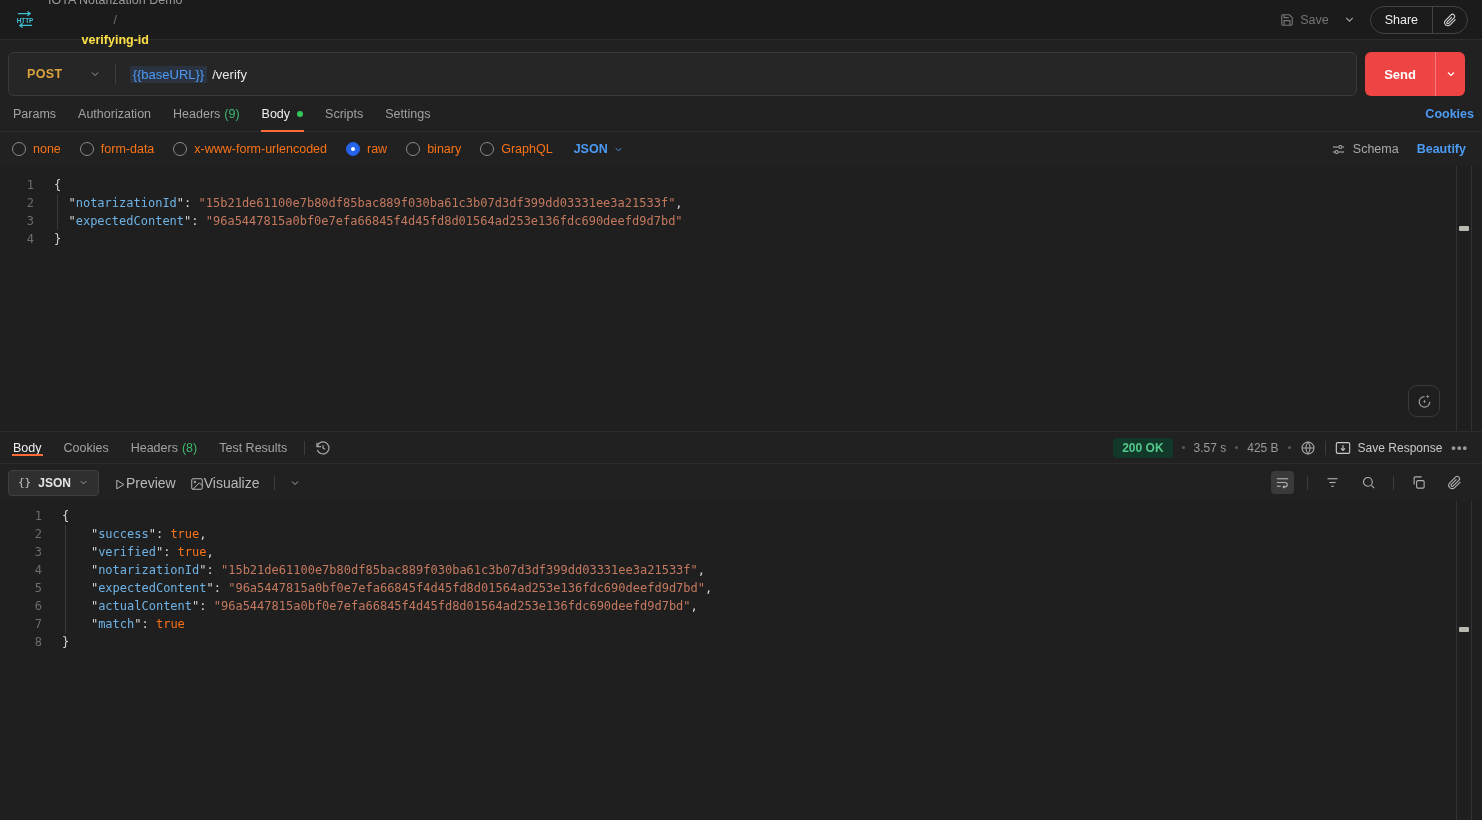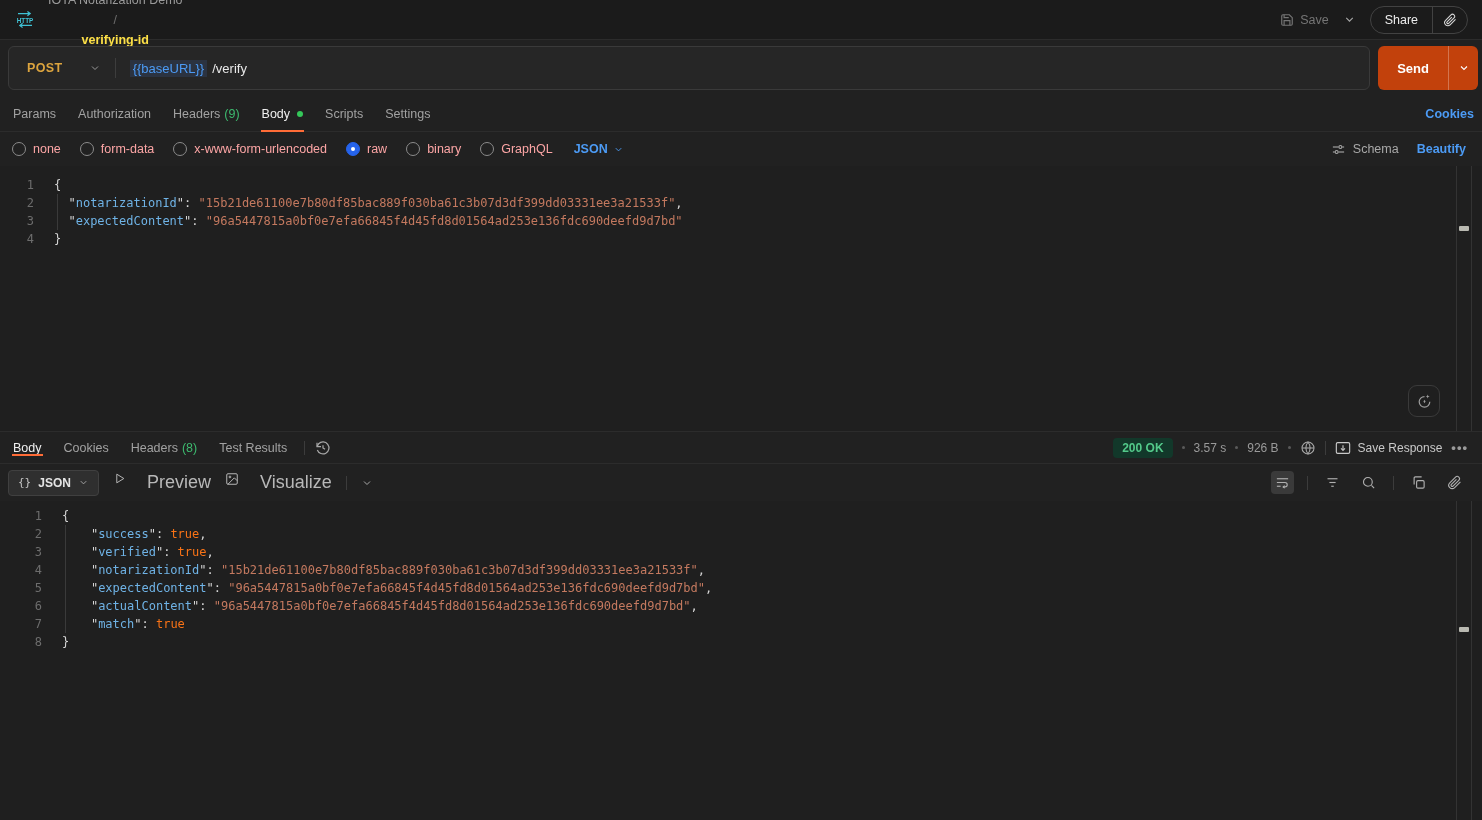--- a/index.html
+++ b/index.html
@@ -17,49 +17,49 @@
   .crumb .name { color:#fde047; font-weight:700; }
   .tb-right { display:flex; align-items:center; gap:14px; }
   .save-btn { display:flex; align-items:center; gap:6px; color:#757575; font-size:12.5px; cursor:default; }
   .icon-btn { display:flex; align-items:center; justify-content:center; color:#a8a8a8; cursor:pointer; }
   .share-group { display:flex; align-items:stretch; border:1px solid #424242; border-radius:14px; overflow:hidden; }
   .share-group .share { padding:6px 14px; font-size:12.5px; font-weight:500; color:#ececec; cursor:pointer; }
   .share-group .gdiv { width:1px; background:#424242; }
   .share-group .linkb { padding:6px 10px; display:flex; align-items:center; color:#d6d6d6; cursor:pointer; }
 
   
-  .url-row { flex:0 0 56px; display:flex; align-items:center; padding:0 4px 0 8px; gap:8px; }
+  .url-row { flex:0 0 56px; display:flex; align-items:flex-end; padding:0 17px 0 8px; gap:8px; }
   .url-box { flex:1; height:44px; display:flex; align-items:center; background:#262626;
              border:1px solid #3a3a3a; border-radius:6px; }
   .method { display:flex; align-items:center; gap:26px; padding:0 14px 0 18px; cursor:pointer; }
   .method .m { color:#dca43e; font-weight:700; font-size:12.5px; letter-spacing:.4px; }
   .url-div { width:1px; height:20px; background:#3d3d3d; }
   .url-text { margin-left:14px; font-size:13px; display:flex; align-items:center; }
   .url-text .chip { color:#4c9bf5; background:rgba(76,141,245,.13); border-radius:0; padding:1px 3px; }
   .url-text .path { color:#e8e8e8; margin-left:5px; }
-  .send { height:44px; display:flex; align-items:stretch; background:#c2410c; border-radius:6px; overflow:hidden; cursor:pointer; }
+  .send { height:44px; display:flex; align-items:stretch; background:#ef4444; border-radius:6px; overflow:hidden; cursor:pointer; }
   .send .main { display:flex; align-items:center; padding:0 19px; color:#fff; font-weight:700; font-size:13px; }
   .send .arrow { width:30px; border-left:1px solid rgba(255,255,255,.28); display:flex; align-items:center; justify-content:center; color:#fff; }
 
   
   .tabs-row { flex:0 0 36px; display:flex; align-items:stretch; padding:0 8px 0 2px;
               border-bottom:1px solid #2c2c2c; justify-content:space-between; }
   .tabs { display:flex; align-items:stretch; }
   .tab { position:relative; display:flex; align-items:center; padding:0 10px; margin:0 1px;
          color:#a2a2a2; font-size:12.5px; cursor:pointer; white-space:nowrap; }
   .tab.active { color:#f0f0f0; }
   .tab.active::after { content:''; position:absolute; left:9px; right:9px; bottom:-1px; height:2px; background:#ff6c37; }
   .tab .count { color:#3dba6f; margin-left:4px; }
   .tab .dot { width:6px; height:6px; border-radius:50%; background:#34c759; margin-left:7px; }
   .cookies { display:flex; align-items:center; color:#4c9bf5; font-size:12.5px; font-weight:600; cursor:pointer; }
 
   
   .mode-row { flex:0 0 34px; display:flex; align-items:center; justify-content:space-between; padding:0 16px 0 12px; }
   .modes { display:flex; align-items:center; }
-  .mode { display:flex; align-items:center; gap:7px; margin-right:19px; color:#fca5a5; font-size:12.5px; cursor:pointer; }
+  .mode { display:flex; align-items:center; gap:7px; margin-right:19px; color:#f97316; font-size:12.5px; cursor:pointer; }
   .radio { position:relative; width:14px; height:14px; border:1px solid #8b8b8b; border-radius:50%; }
   .radio.on { border-color:#2563eb; background:#2563eb; }
   .radio.on::after { content:''; position:absolute; inset:4px; border-radius:50%; background:#fff; }
   .lang-sel { display:flex; align-items:center; gap:5px; color:#4c9bf5; font-size:12.5px; font-weight:600; margin-left:2px; cursor:pointer; }
   .mode-right { display:flex; align-items:center; gap:18px; }
   .schema { display:flex; align-items:center; gap:7px; color:#a8a8a8; font-size:12.5px; cursor:pointer; }
   .beautify { color:#4c9bf5; font-size:12.5px; font-weight:700; cursor:pointer; }
 
   
   .editor { position:relative; background:#1f1f1f; overflow:hidden; }
@@ -93,21 +93,21 @@
   .save-resp { display:flex; align-items:center; gap:7px; color:#c9c9c9; font-size:12px; cursor:pointer; }
   .more-dots { color:#9a9a9a; font-size:13px; letter-spacing:1px; cursor:pointer; font-weight:700; }
 
   
   .resp-toolbar { flex:0 0 37px; display:flex; align-items:center; justify-content:space-between; padding:0 16px 0 8px; background:#212121; }
   .rt-left { display:flex; align-items:center; gap:14px; }
   .fmt-pill { display:flex; align-items:center; gap:7px; background:#2f2f2f; border:1px solid #404040;
               border-radius:4px; height:26px; padding:0 9px; cursor:pointer; }
   .fmt-pill .braces { font-family:"DejaVu Sans Mono", monospace; font-size:11px; color:#c4c4c4; }
   .fmt-pill .fmt { color:#e4e4e4; font-size:12px; font-weight:600; }
-  .rt-item { display:flex; align-items:flex-start; gap:21px; color:#b8b8b8; font-size:18px; cursor:pointer; }
+  .rt-item { display:flex; align-items:flex-end; gap:0; color:#b8b8b8; font-size:14px; cursor:pointer; }
   .rt-right { display:flex; align-items:center; gap:13px; color:#b0b0b0; }
   .rt-icon { display:flex; align-items:center; justify-content:center; cursor:pointer; padding:4px; border-radius:4px; }
   .rt-icon.active { background:#3a3a3a; }
 </style>
 </head>
 <body>
 
 <div class="app">
 
   <header class="topbar">
@@ -303,21 +303,21 @@
             <path d="M3.5 15a9 9 0 1 0 2-9.4L3 10"></path>
             <path d="M12 8v4l3 2"></path>
           </svg>
       </span>
     </div>
     <div class="resp-meta">
       <span class="status-badge">200 OK</span>
       <span class="sep-dot"></span>
       <span class="meta-txt">3.57 s</span>
       <span class="sep-dot"></span>
-      <span class="meta-txt">926 B</span>
+      <span class="meta-txt">425 B</span>
       <span class="sep-dot"></span>
       <span class="icon-btn">
         <svg width="16" height="16" viewBox="0 0 24 24" fill="none" stroke="currentColor" stroke-width="1.6">
             <circle cx="12" cy="12" r="9"></circle>
             <path d="M3 12h18"></path>
             <path d="M12 3a14.5 14.5 0 0 1 0 18a14.5 14.5 0 0 1 0-18z"></path>
           </svg>
       </span>
       <span class="vdiv"></span>
       <span class="save-resp">

